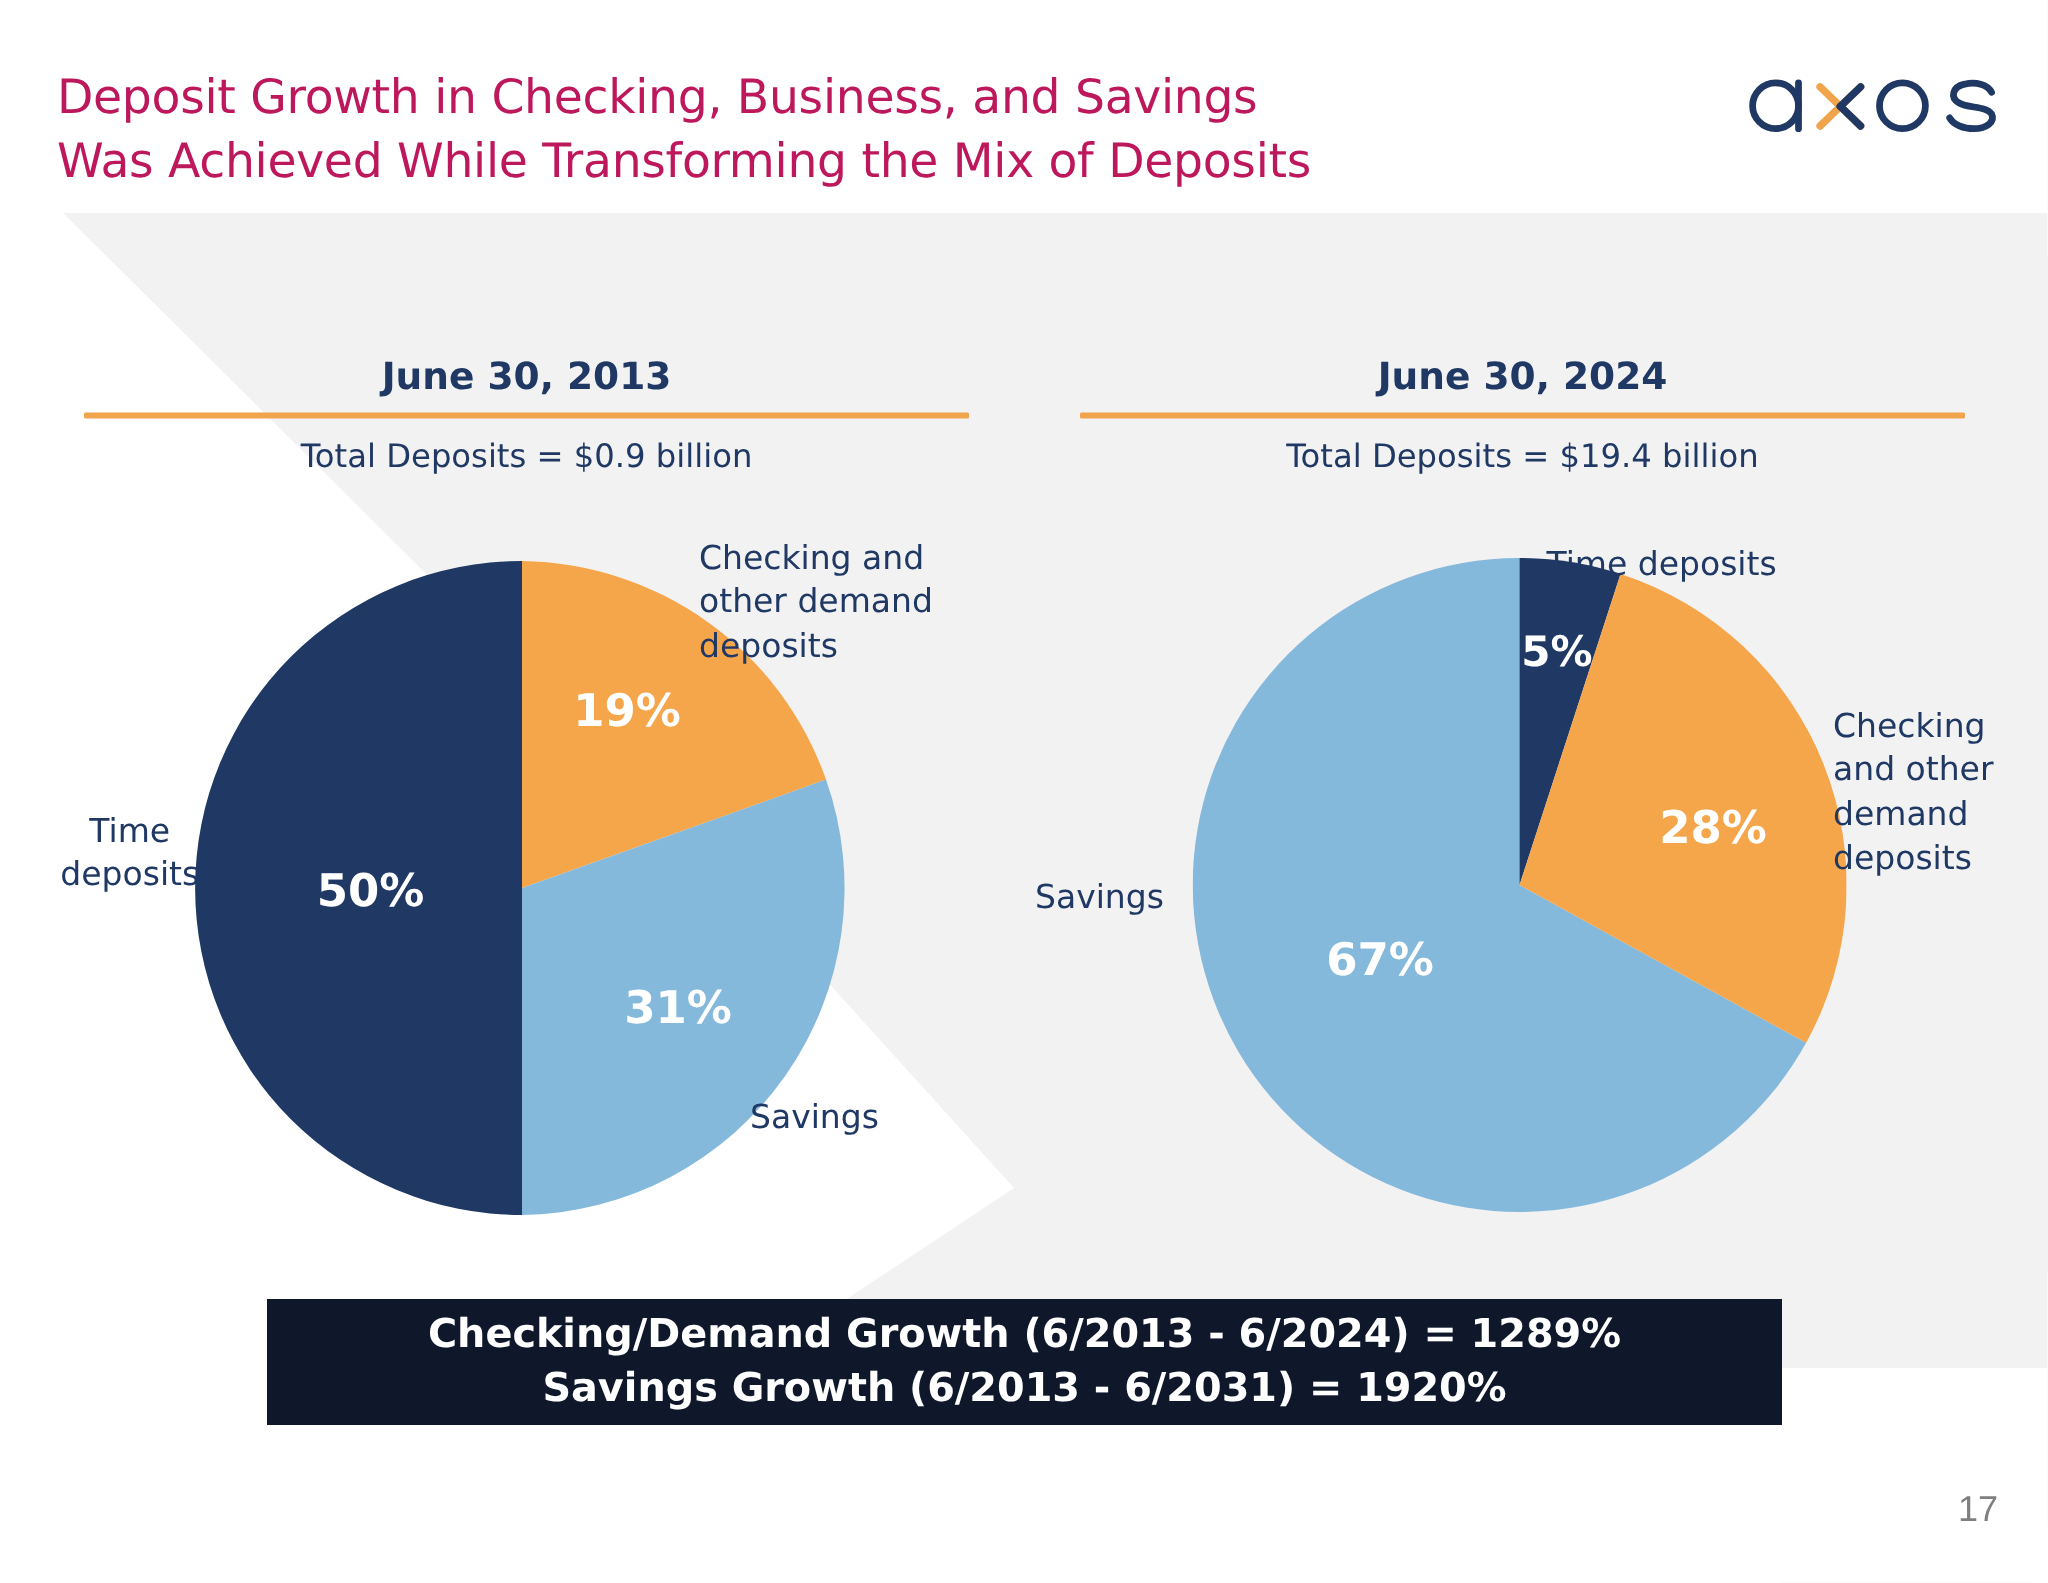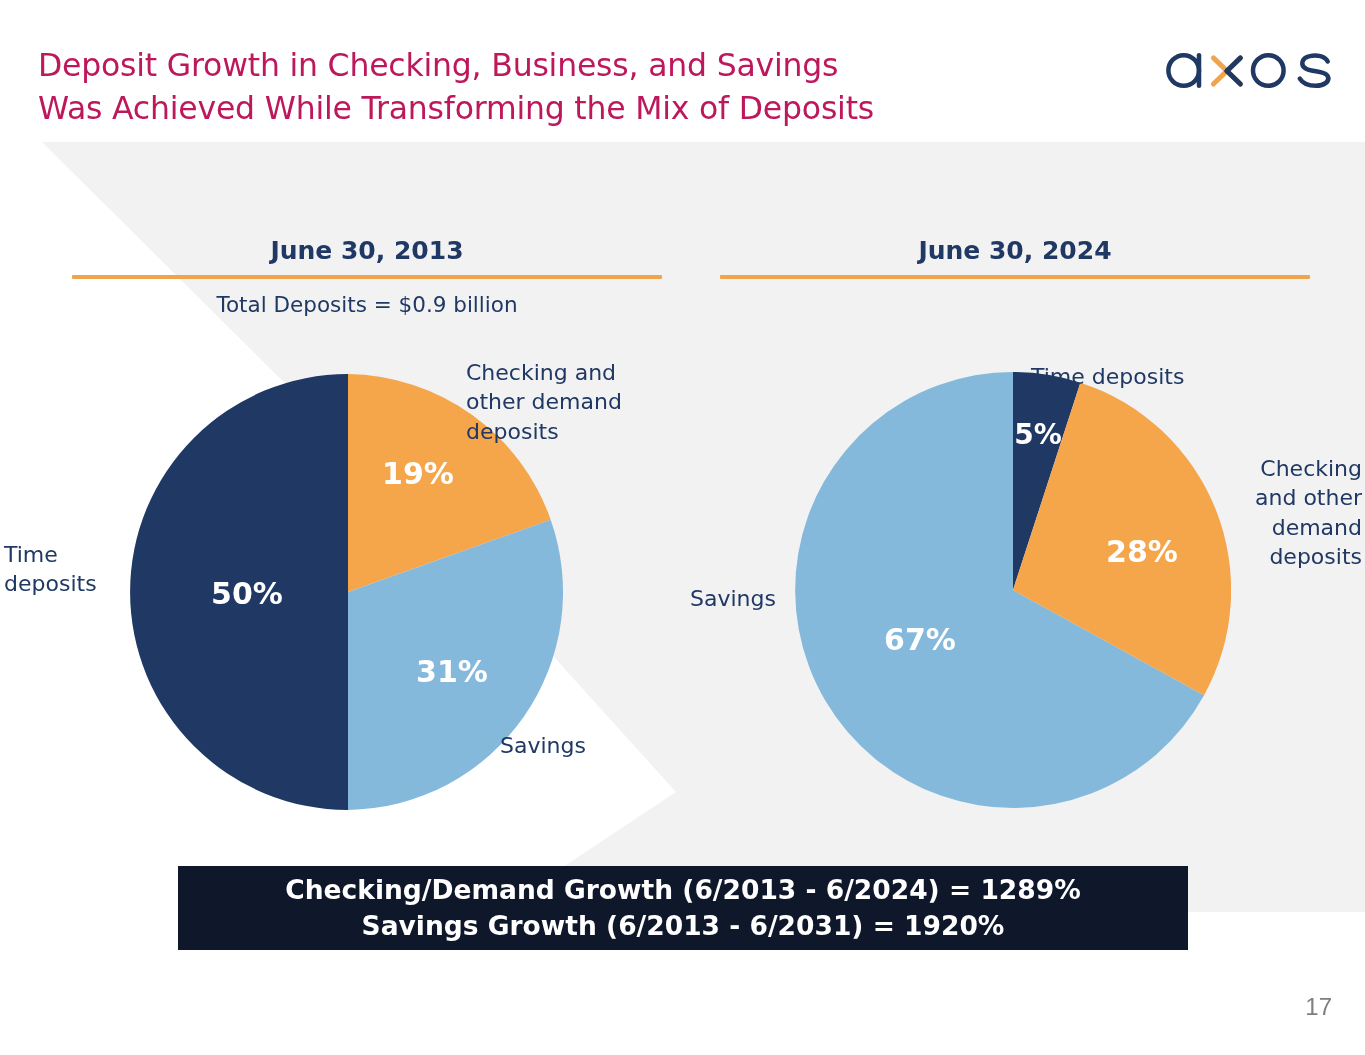--- a/index.html
+++ b/index.html
@@ -66,21 +66,21 @@
     border-radius: 1px;
   }
   .col-total {
     margin-top: 13px;
     text-align: center;
     font-size: 21.5px;
     font-weight: normal;
     color: #1F3864;
   }
 
-  #header-left  { left: 72px;  top: 238px; width: 590px; }
+  #header-left  { left: 56px;  top: 238px; width: 590px; }
   #header-right { left: 720px; top: 238px; width: 590px; }
 
   
   .pie-svg { position: absolute; }
   #pie-left-svg  { left: 130px; top: 374px;  width: 436px; height: 436px; }
   #pie-right-svg { left: 795px; top: 372px;  width: 436px; height: 436px; }
 
   .slice-label {
     font-family: "DejaVu Sans", "Liberation Sans", sans-serif;
     font-size: 30px;
@@ -96,25 +96,25 @@
 
   
   .cat-label {
     position: absolute;
     font-size: 22px;
     line-height: 1.33;
     color: #1F3864;
     white-space: pre-line;
   }
   #lbl-l-checking { left: 466px;  top: 358px;  width: 200px; text-align: left; }
-  #lbl-l-time     { left: 4px;    top: 540px;  width: 125px; }
+  #lbl-l-time     { left: 24px;    top: 540px;  width: 125px; text-align: center; }
   #lbl-l-savings  { left: 500px;  top: 731px;  width: 150px; text-align: left; }
 
   #lbl-r-time     { left: 1031px; top: 362px;  width: 200px; text-align: left; }
-  #lbl-r-checking { left: 1222px; top: 454px;  width: 140px; text-align: right; }
+  #lbl-r-checking { left: 1222px; top: 470px;  width: 140px; text-align: left; }
   #lbl-r-savings  { left: 690px;  top: 584px;  width: 118px; text-align: left; }
 
   
   #growth-banner {
     position: absolute;
     left: 178px;
     top: 866px;
     width: 1010px;
     height: 84px;
     background: #0f172a;
@@ -182,20 +182,21 @@
 
 <div class="col-header" id="header-left">
   <div class="col-date">June 30, 2013</div>
   <div class="col-rule"></div>
   <div class="col-total">Total Deposits = $0.9 billion</div>
 </div>
 
 <div class="col-header" id="header-right">
   <div class="col-date">June 30, 2024</div>
   <div class="col-rule"></div>
+  <div class="col-total">Total Deposits = $19.4 billion</div>
 </div>
 
 <svg id="pie-left-svg" class="pie-svg" viewBox="0 0 436 436">
 
   <path fill="#1F3864" d="M 218,218 L 218,436 A 218,218 0 0 1 218,0 Z"></path>
 
   <path fill="#F5A54A" d="M 218,218 L 218,0 A 218,218 0 0 1 420.68,145.69 Z"></path>
 
   <path fill="#85B9DC" d="M 218,218 L 420.68,145.69 A 218,218 0 0 1 218,436 Z"></path>
 

